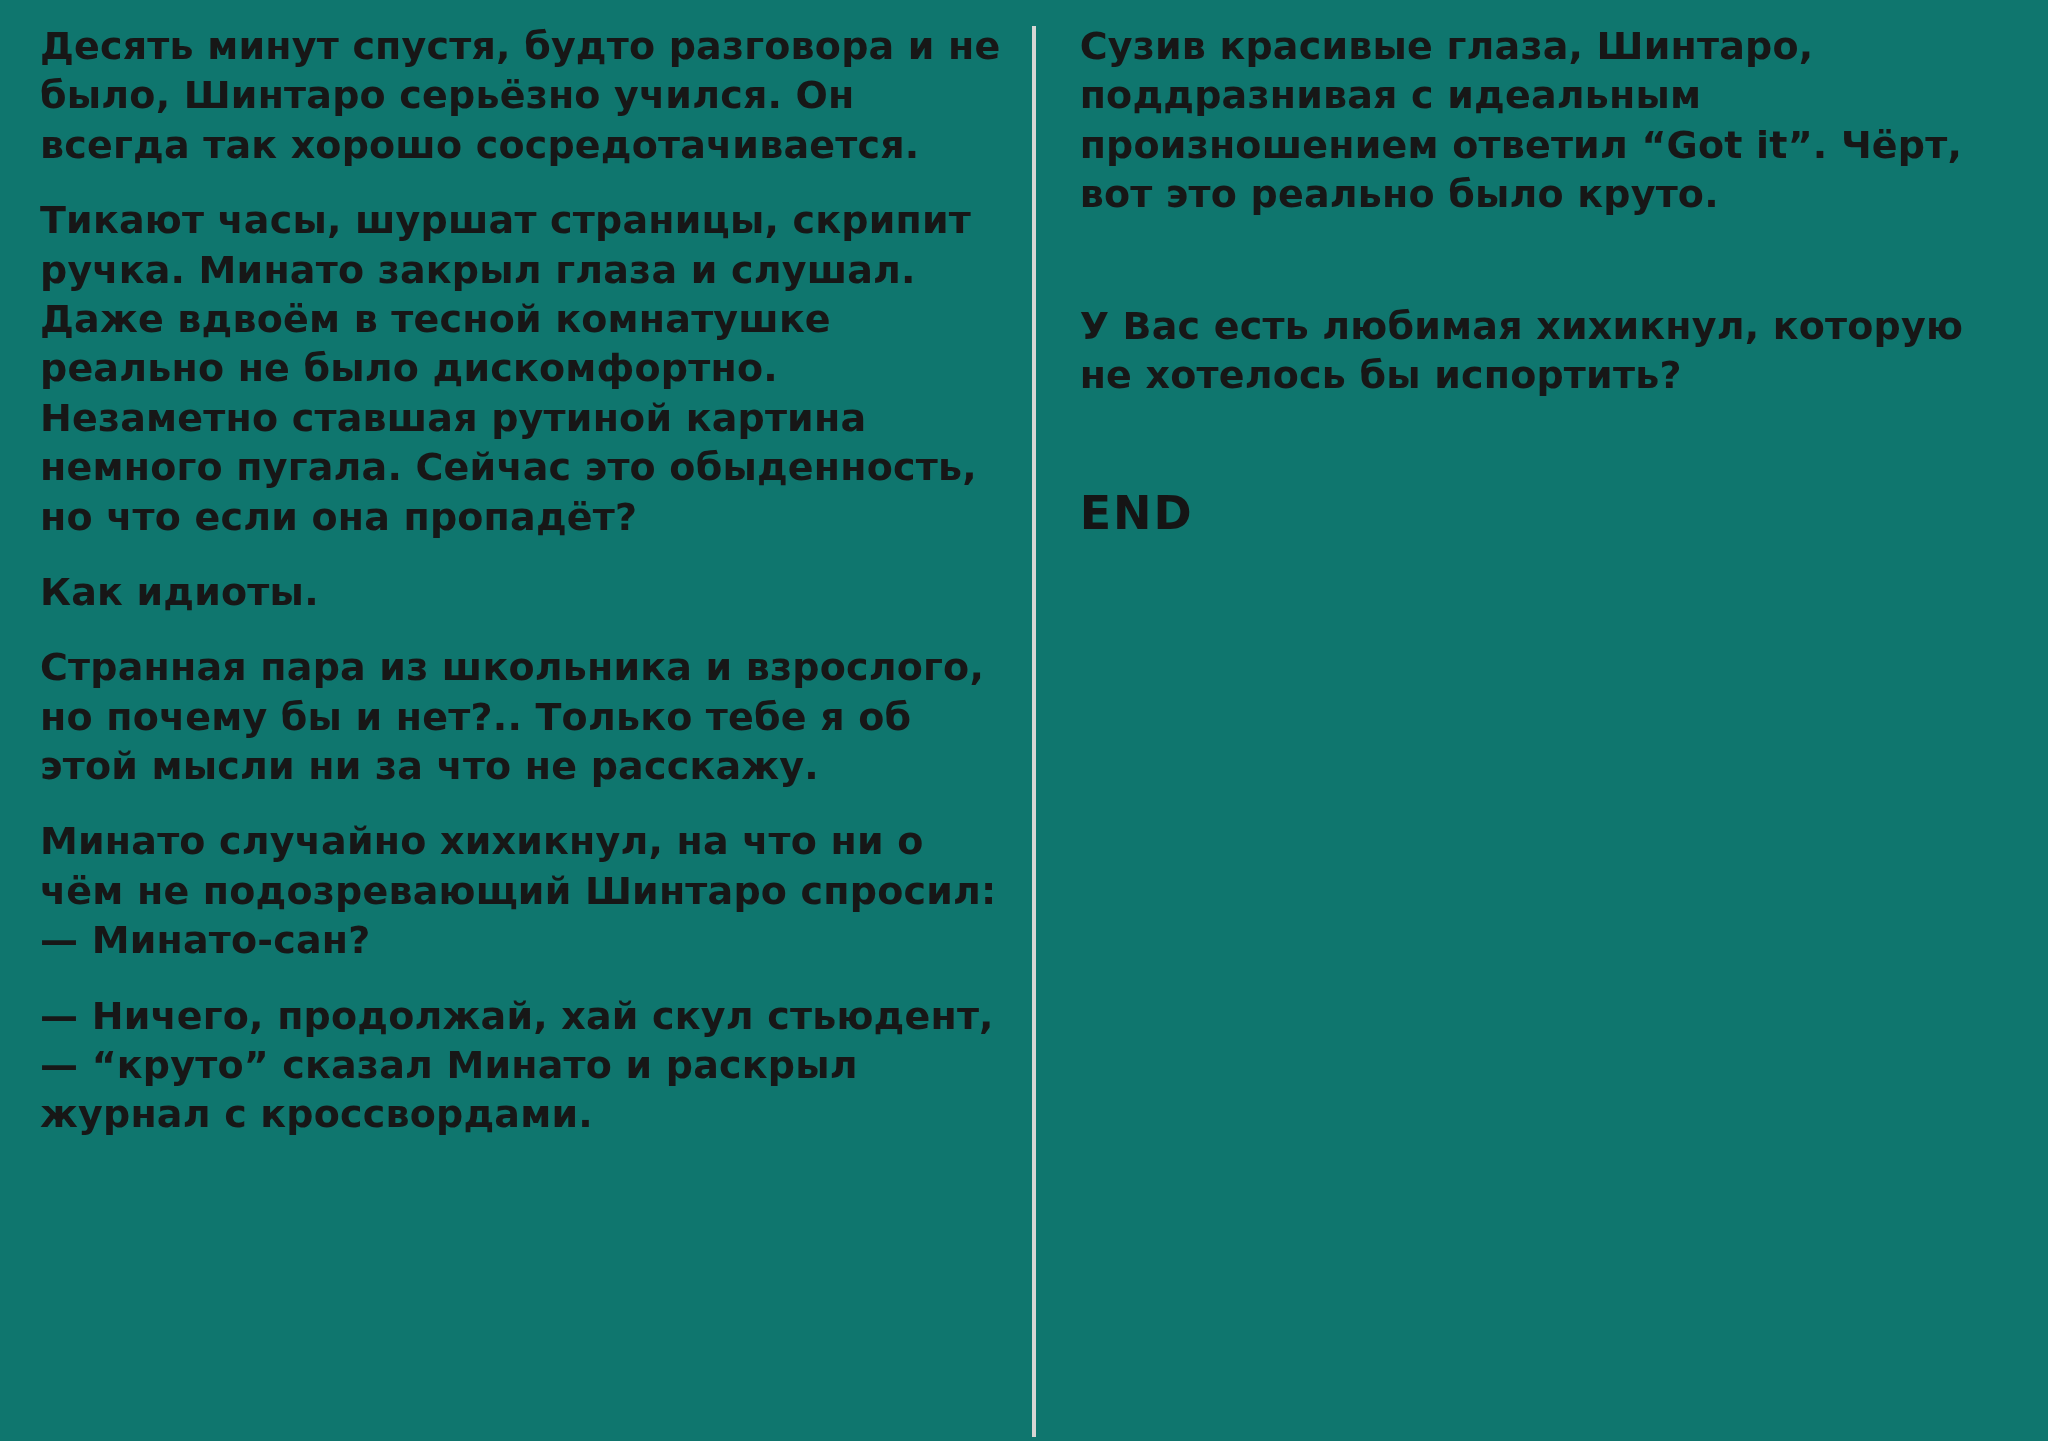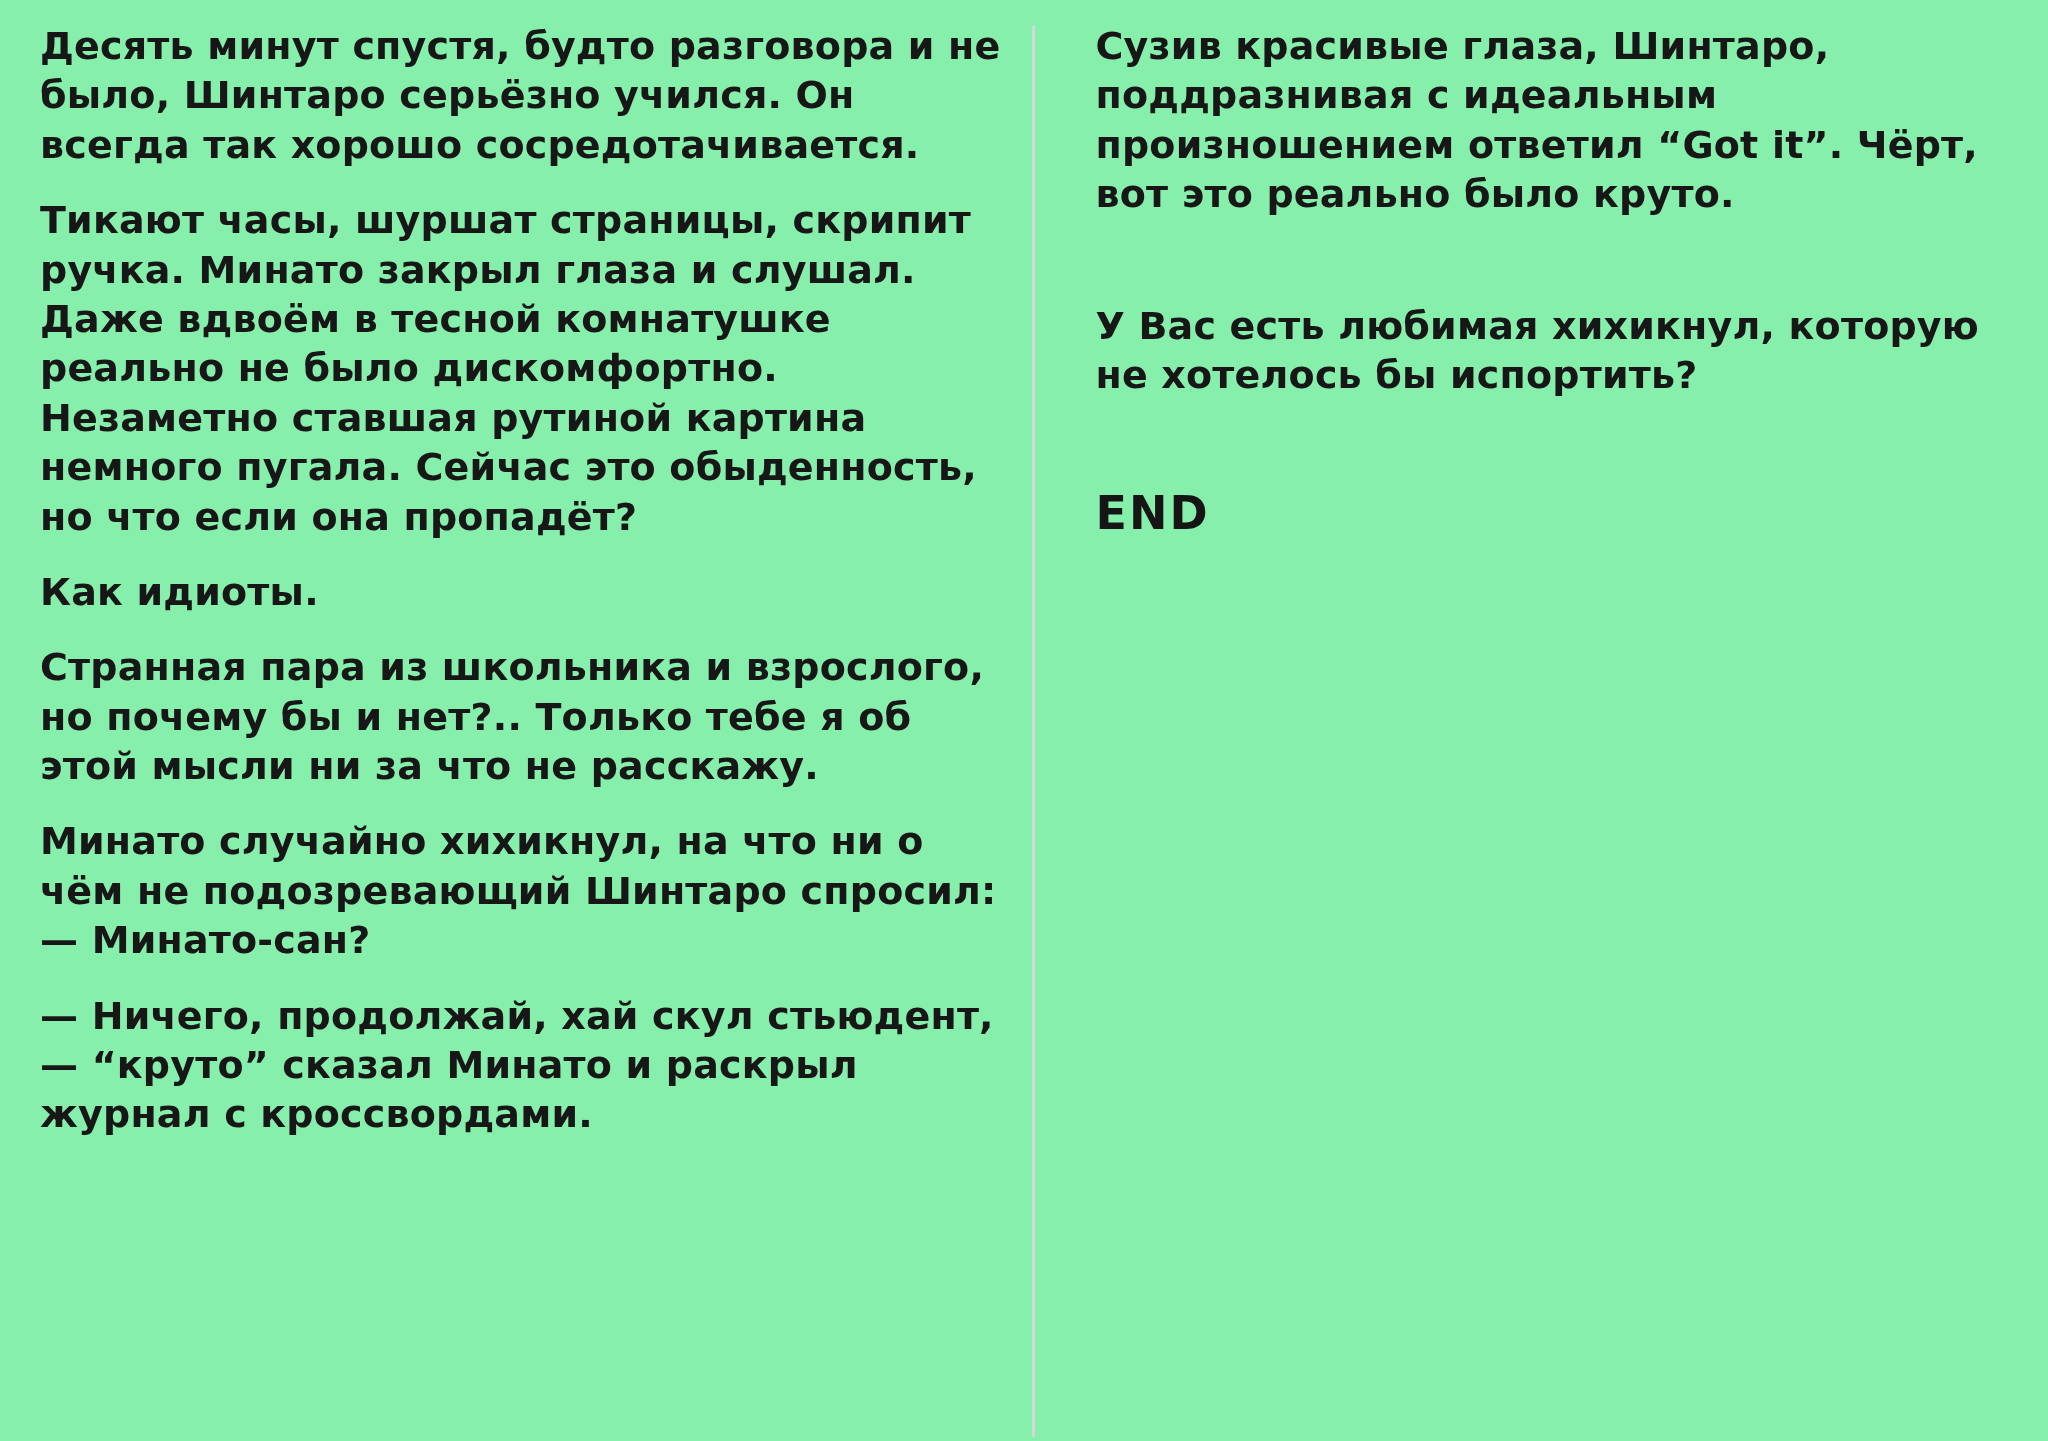--- a/index.html
+++ b/index.html
@@ -13,21 +13,21 @@
     font-family: "DejaVu Sans", sans-serif;
     color: #161616;
     overflow: hidden;
   }
   .page {
     position: relative;
     width: 2048px;
     height: 1441px;
     box-sizing: border-box;
     padding: 22px 40px 0 40px;
-    background: #86efac;
+    background: #0f766e;
   }
   .columns {
     display: flex;
     flex-direction: row;
     align-items: flex-start;
     width: 100%;
     height: 100%;
   }
   .col {
     box-sizing: border-box;
@@ -38,21 +38,21 @@
   }
   .col-divider {
     width: 4px;
     align-self: stretch;
     background: #d6d6d4;
     margin-top: 4px;
     margin-bottom: 4px;
   }
   .col-right {
     width: 990px;
-    padding-left: 60px;
+    padding-left: 44px;
   }
   p.para {
     margin: 0 0 26px 0;
     font-size: 38px;
     line-height: 1.30;
     letter-spacing: 0.2px;
     font-weight: 600;
     color: #171717;
     white-space: pre-wrap;
   }

